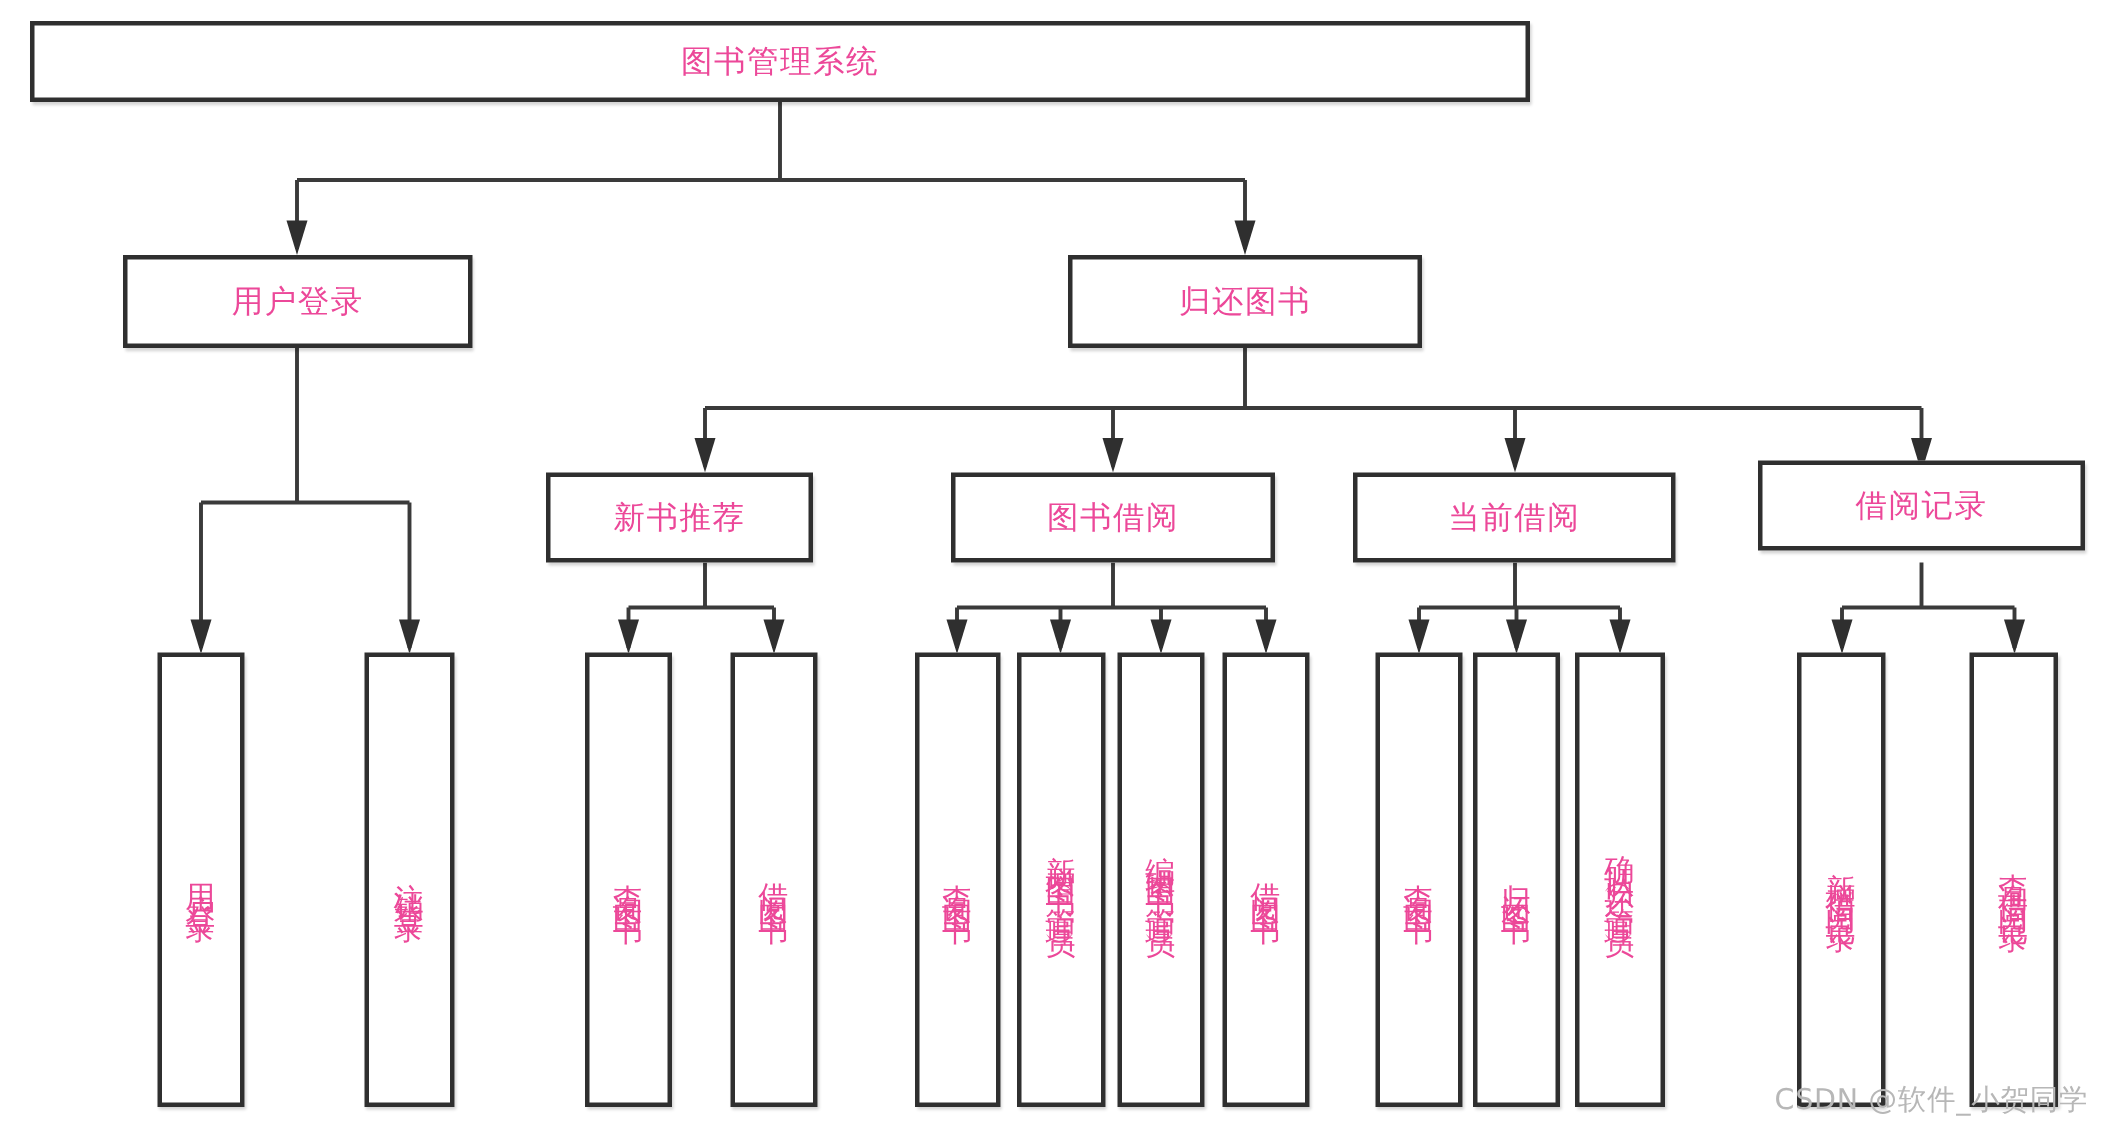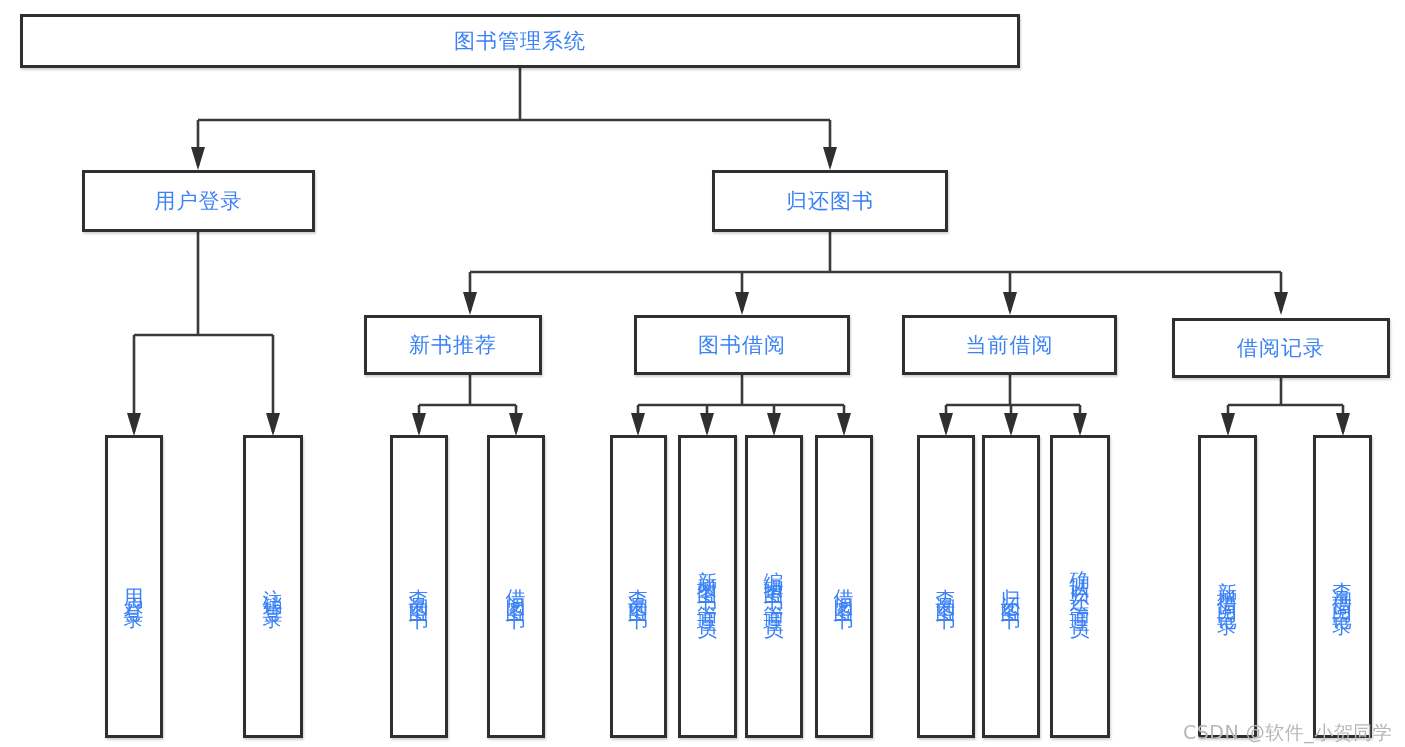--- a/index.html
+++ b/index.html
@@ -19,21 +19,21 @@
   }
   .node {
     position: absolute;
     box-sizing: border-box;
     background: #ffffff;
     border: 3px solid #2f2f2f;
     box-shadow: 1px 2px 2px rgba(0,0,0,0.18);
     display: flex;
     align-items: center;
     justify-content: center;
-    color: #3b82f6;
+    color: #ec4899;
     z-index: 1;
   }
   .node.h { font-size: 21px; letter-spacing: 1px; }
   .node.leaf span {
     writing-mode: vertical-rl;
     text-orientation: mixed;
     font-size: 20px;
     letter-spacing: 7px;
     line-height: 1.0;
     white-space: nowrap;
@@ -95,21 +95,21 @@
   </svg>
 
   <div class="node h" style="left:20px; top:14px; width:1000px; height:54px;">图书管理系统</div>
 
   <div class="node h" style="left:82px; top:170px; width:233px; height:62px;">用户登录</div>
   <div class="node h" style="left:712px; top:170px; width:236px; height:62px;">归还图书</div>
 
   <div class="node h" style="left:364px; top:315px; width:178px; height:60px;">新书推荐</div>
   <div class="node h" style="left:902px; top:315px; width:215px; height:60px;">当前借阅</div>
   <div class="node h" style="left:634px; top:315px; width:216px; height:60px;">图书借阅</div>
-  <div class="node h" style="left:1172px; top:318px; width:218px; height:60px;">借阅记录</div>
+  <div class="node h" style="left:1172px; top:307px; width:218px; height:60px;">借阅记录</div>
 
   <div class="node leaf" style="left:105px; top:435px; width:58px; height:303px;">
     <span>用户登录</span>
     </div>
   <div class="node leaf" style="left:243px; top:435px; width:60px; height:303px;">
     <span>注销登录</span>
     </div>
   <div class="node leaf" style="left:390px; top:435px; width:58px; height:303px;">
     <span>查询图书</span>
     </div>

